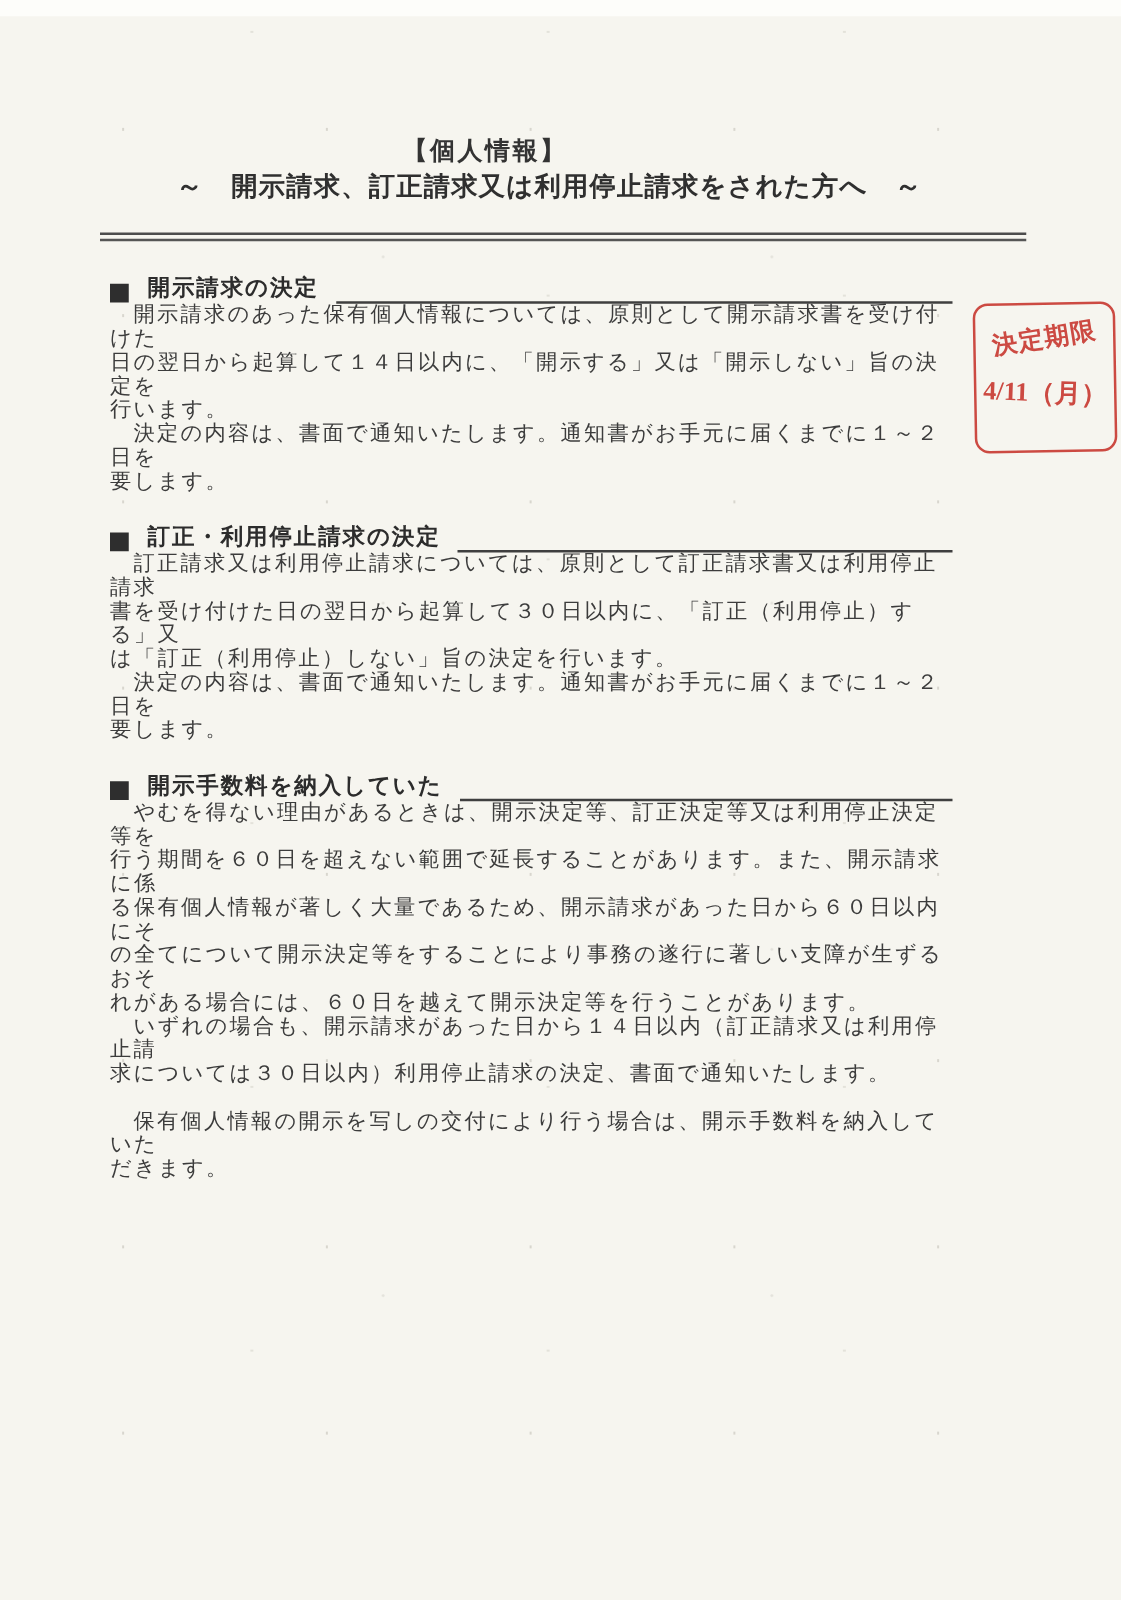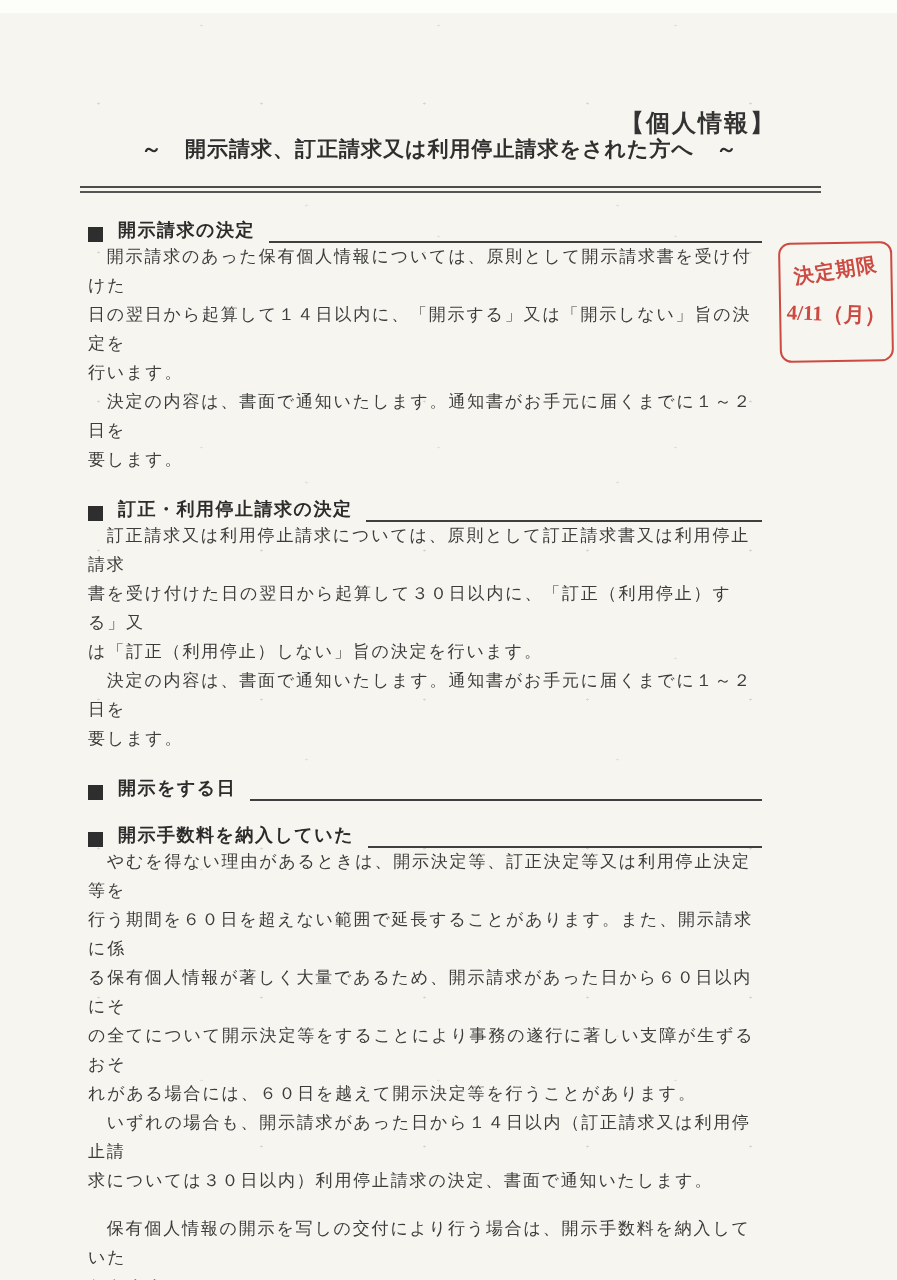--- a/index.html
+++ b/index.html
@@ -20,23 +20,23 @@
     background-size:163px 149px, 237px 211px, 311px 277px;
     background-position:17px 29px, 83px 131px, 151px 67px;
     overflow:hidden;
   }
   .scan-edge{
     position:absolute;top:0;left:0;right:0;height:13px;
     background:#fdfdfa;
   }
   .header-tag{
     position:absolute;top:107px;left:0;right:121px;
-    text-align:right;
+    text-align:center;
     font-family:"Liberation Sans","DejaVu Sans",sans-serif;
-    font-size:24px;font-weight:bold;letter-spacing:2px;color:#333;
+    font-size:20px;font-weight:bold;letter-spacing:2px;color:#333;
   }
   .doc-title{
     position:absolute;top:135px;left:78px;width:660px;
     text-align:right;
     font-family:"Liberation Sans","DejaVu Sans",sans-serif;
     font-size:21px;font-weight:bold;letter-spacing:1px;color:#2f2f2f;
     white-space:nowrap;
   }
   .double-rule{
     position:absolute;top:186px;left:80px;width:741px;height:3px;
@@ -55,21 +55,21 @@
   }
   .bullet{
     width:15px;height:15px;background:#2e2e2e;
     margin-right:15px;flex:0 0 auto;
   }
   .head-rule{
     flex:1 1 auto;height:0;border-top:2px solid #3f3f3f;
     margin-left:14px;margin-right:2px;transform:translateY(1px);
   }
   .section-body{
-    font-size:17px;line-height:29px;letter-spacing:1.8px;
+    font-size:17px;line-height:19px;letter-spacing:1.8px;
     color:#3c3c3c;white-space:pre-line;
     margin:0;
   }
   .annotation{
     position:absolute;left:779px;top:242px;width:114px;height:120px;
     border:2.5px solid #cc4a42;border-radius:12px;
     transform:rotate(-1deg);
     color:#cc4a42;
     box-sizing:border-box;
   }
@@ -120,25 +120,20 @@
         <span class="head-rule"></span>
       </div>
       <p class="section-body">　訂正請求又は利用停止請求については、原則として訂正請求書又は利用停止請求
 書を受け付けた日の翌日から起算して３０日以内に、「訂正（利用停止）する」又
 は「訂正（利用停止）しない」旨の決定を行います。
 　決定の内容は、書面で通知いたします。通知書がお手元に届くまでに１～２日を
 要します。</p>
     </section>
 
     <section class="doc-section">
-      <div class="section-head">
-        <span class="bullet"></span>
-        <span>開示をする日</span>
-        <span class="head-rule"></span>
-      </div>
     </section>
 
     <section class="doc-section">
       <div class="section-head">
         <span class="bullet"></span>
         <span>開示手数料を納入していた</span>
         <span class="head-rule"></span>
       </div>
       <p class="section-body">　やむを得ない理由があるときは、開示決定等、訂正決定等又は利用停止決定等を
 行う期間を６０日を超えない範囲で延長することがあります。また、開示請求に係

